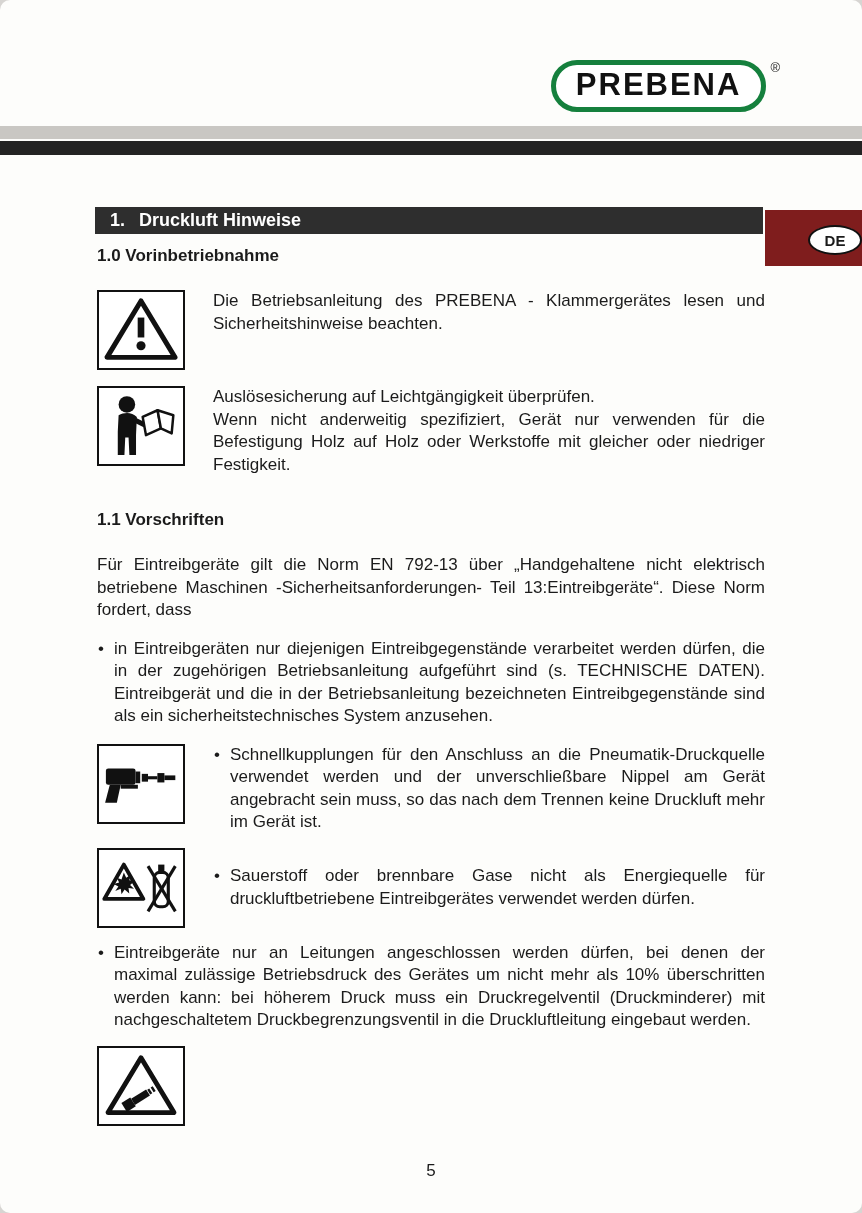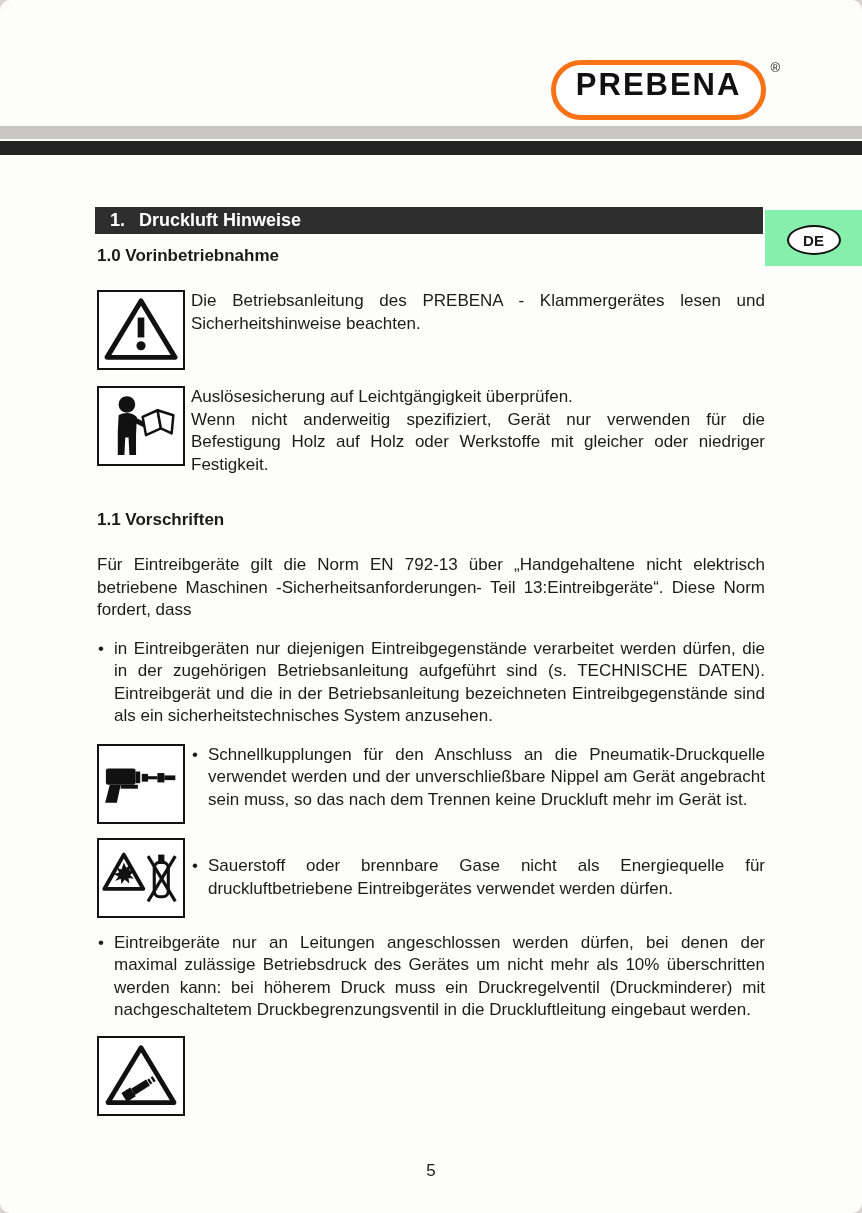--- a/index.html
+++ b/index.html
@@ -14,59 +14,59 @@
     margin:0 auto;
     background:#fdfdfb;
     border-radius:10px;
     overflow:hidden;
     color:#1b1b1b;
   }
 
   
   .logo-wrap { position:absolute; top:60px; right:82px; display:flex; align-items:flex-start; }
   .logo-oval {
-    border:5px solid #f97316; border-radius:30px;
-    padding:2px 20px 12px 20px;
+    border:5px solid #15803d; border-radius:30px;
+    padding:2px 20px 4px 20px;
     font-weight:bold; font-size:31px; letter-spacing:2px;
     color:#111; background:#fff;
   }
   .reg { font-size:13px; margin-left:4px; margin-top:0px; color:#222; }
 
   .band-gray { position:absolute; top:126px; left:0; right:0; height:13px; background:#c9c7c3; }
   .band-dark { position:absolute; top:141px; left:0; right:0; height:14px; background:#232323; }
 
   .section-bar {
     position:absolute; top:207px; left:95px; right:99px; height:27px;
     background:#2e2e2e; color:#fff;
     display:flex; align-items:center;
     padding-left:15px; box-sizing:border-box;
     font-weight:bold; font-size:18px;
   }
   .section-bar .num { margin-right:14px; }
 
   .de-block {
     position:absolute; top:210px; right:0; width:97px; height:56px;
-    background:#86efac;
-    display:flex; justify-content:center; align-items:flex-start;
+    background:#7f1d1d;
+    display:flex; justify-content:flex-end; align-items:flex-start;
   }
   .de-oval {
     margin-top:15px;
     border:2.5px solid #111; border-radius:50%;
     width:50px; height:26px;
     display:flex; align-items:center; justify-content:center;
     font-weight:bold; font-size:15px; background:#fff;
   }
 
   
   .content { position:absolute; top:246px; left:97px; width:668px; }
   .h-sub { font-weight:bold; font-size:17px; margin:0; }
   p { margin:0; }
   .body-text { font-size:17px; line-height:22.5px; text-align:justify; }
 
-  .icon-row { display:flex; gap:6px; }
+  .icon-row { display:flex; gap:28px; }
   .icon-row.center-text { align-items:center; }
   .icon-box {
     flex:0 0 auto;
     width:88px; height:80px;
     border:2px solid #111; background:#fff;
     display:flex; align-items:center; justify-content:center;
     box-sizing:border-box;
   }
   .icon-box svg { display:block; }
   .icon-text { flex:1 1 auto; }

